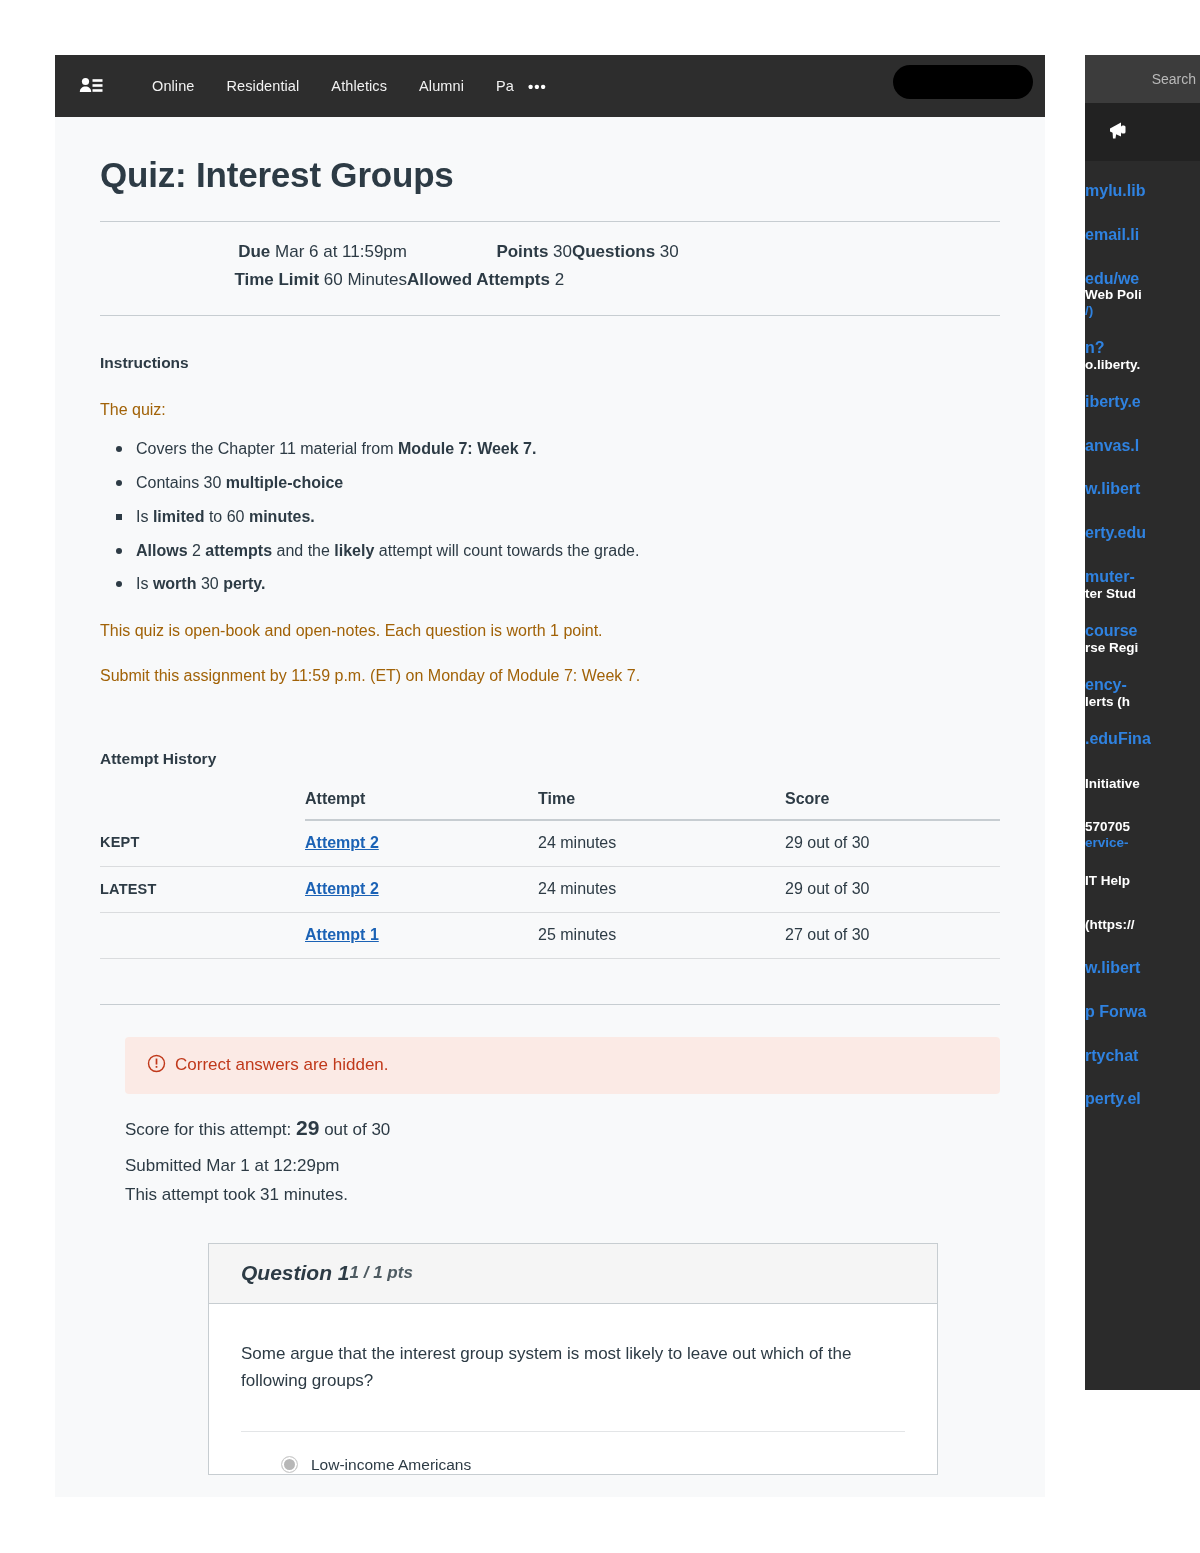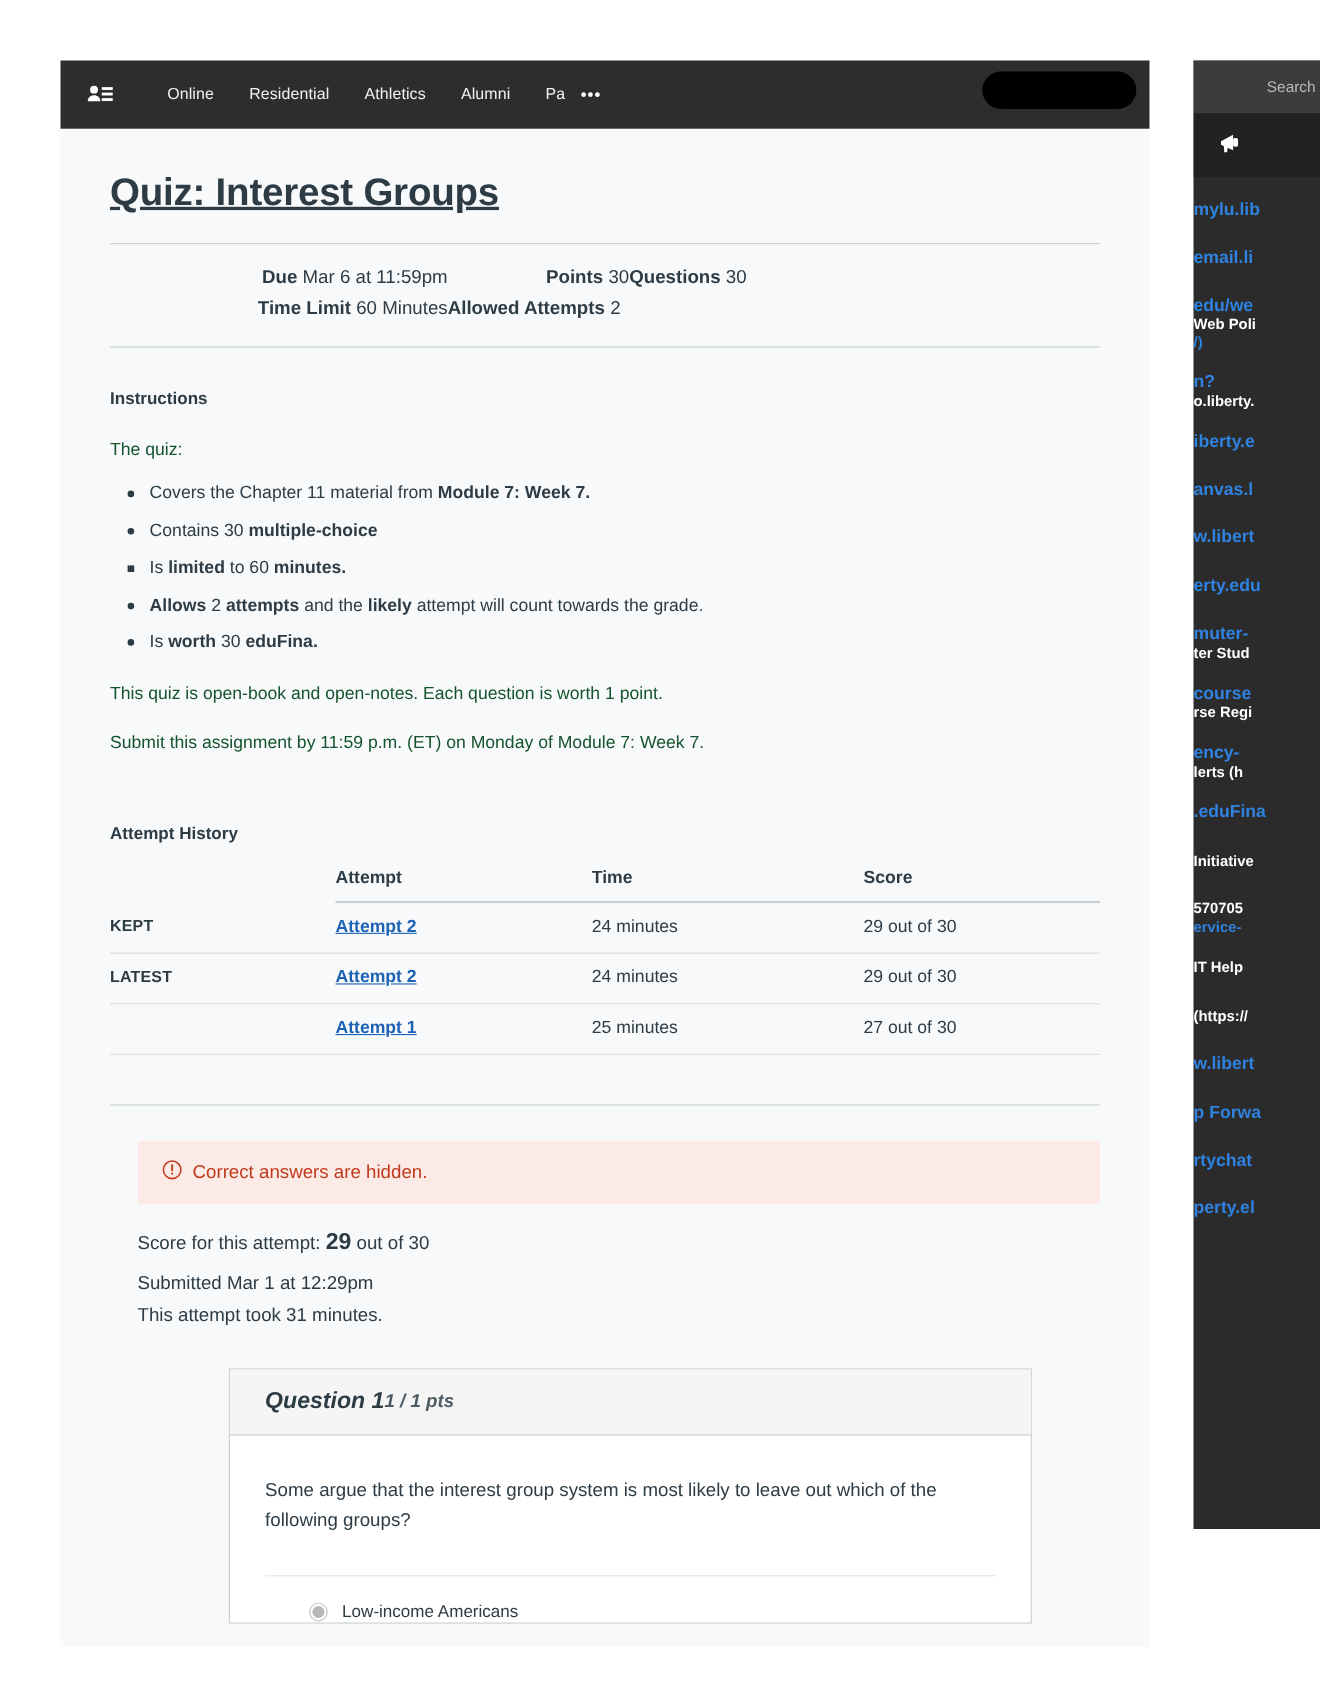--- a/index.html
+++ b/index.html
@@ -43,39 +43,39 @@
   }
 
   
   .content{
     position:absolute;left:0;top:62px;width:990px;
     padding:0 45px;box-sizing:border-box;
   }
 
   .quiz-title{
     margin:38px 0 0 0;
-    font-size:35px;font-weight:700;color:#2d3b45;letter-spacing:-.2px;text-decoration:underline;
+    font-size:35px;font-weight:700;color:#2d3b45;letter-spacing:-.2px;
   }
 
   .rule{height:1px;background:#c7cdd1;margin:26px 0 0 0;}
 
   .meta-table{margin-top:16px;font-size:17px;color:#2d3b45;line-height:1.62;}
   .meta-row{display:flex;}
   .meta-cell{white-space:nowrap;text-align:right;}
   .meta-cell.c1{width:307px;}
   .meta-cell.c2{width:165px;}
   .meta-cell b{font-weight:700;}
   .meta-bottom-rule{height:1px;background:#c7cdd1;margin-top:22px;}
 
   h2.section-h{
     font-size:15.5px;font-weight:700;color:#2d3b45;margin:38px 0 0 0;
   }
 
   p.body{
-    font-size:16px;color:#14532d;margin:26px 0 0 0;line-height:1.45;
+    font-size:16px;color:#a16207;margin:26px 0 0 0;line-height:1.45;
   }
   p.body.tight{margin-top:22px;}
 
   ul.instr{
     margin:16px 0 0 0;padding:0 0 0 36px;list-style:none;
   }
   ul.instr li{
     font-size:16px;color:#2d3b45;line-height:1.55;margin:0 0 9px 0;position:relative;
   }
   ul.instr li::before{
@@ -242,21 +242,21 @@
       <li>
         <span>Contains 30 </span><b>multiple-choice</b>
       </li>
       <li class="sq">
         <span>Is </span><b>limited</b><span> to 60 </span><b>minutes.</b>
       </li>
       <li>
         <b>Allows</b><span> 2 </span><b>attempts</b><span> and the </span><b>likely</b><span> attempt will count towards the grade.</span>
       </li>
       <li>
-        <span>Is </span><b>worth</b><span> 30 </span><b>eduFina.</b>
+        <span>Is </span><b>worth</b><span> 30 </span><b>perty.</b>
       </li>
     </ul>
 
     <p class="body tight">This quiz is open-book and open-notes.  Each question is worth 1 point.</p>
     <p class="body tight">Submit this assignment by 11:59 p.m. (ET) on Monday of Module 7: Week 7.</p>
 
     <h2 class="attempt-h">Attempt History</h2>
 
     <table class="attempts">
       <thead>

